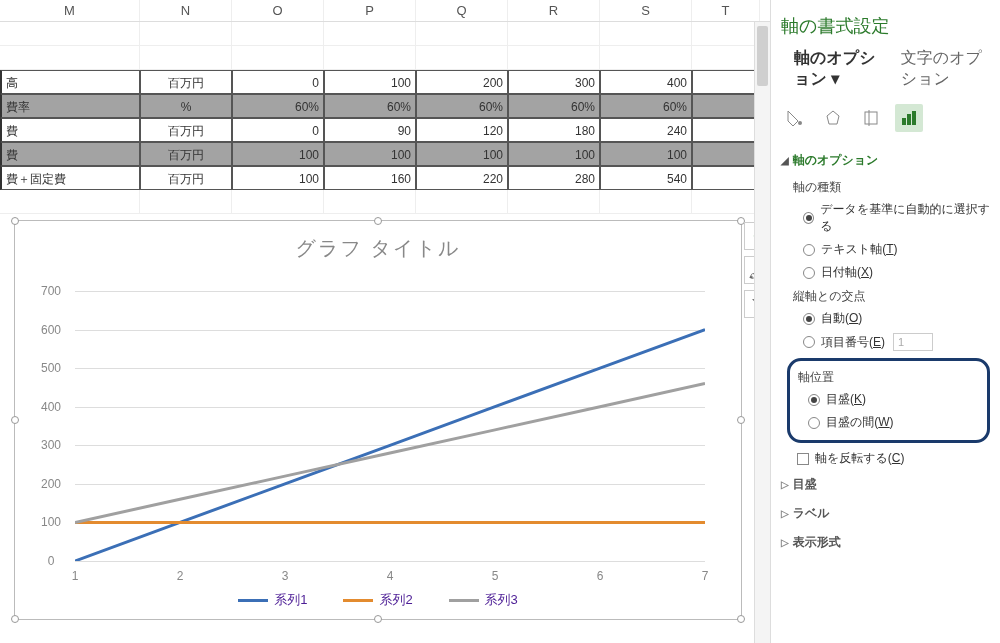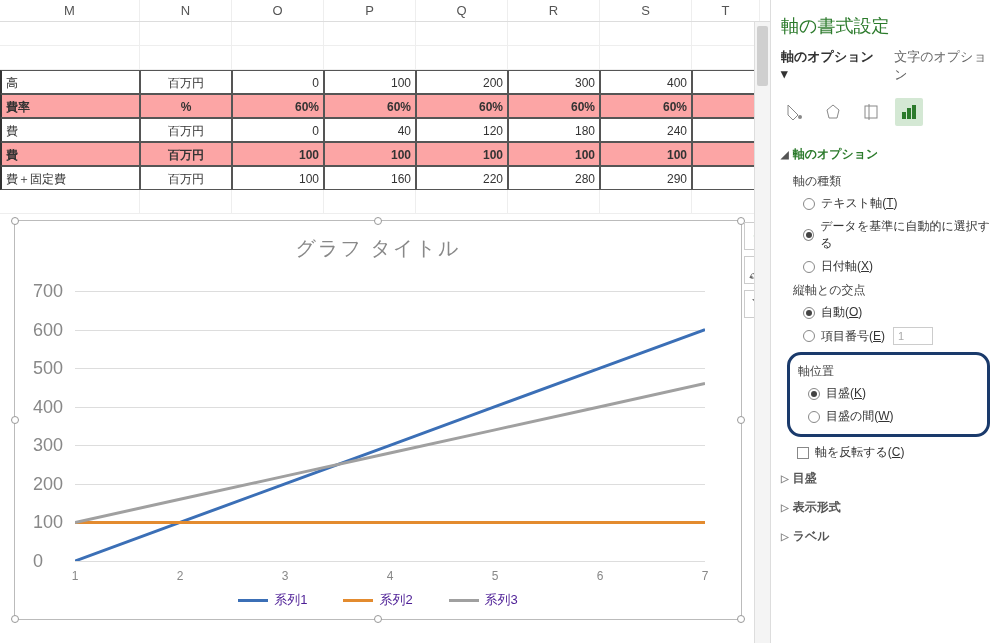--- a/index.html
+++ b/index.html
@@ -41,21 +41,21 @@
 .grid-cell {
   border-right: 1px solid #eee;
   border-bottom: 1px solid #eee;
   padding: 2px 4px;
   line-height: 20px;
   overflow: hidden;
   white-space: nowrap;
 }
 .data-row .grid-cell { border: 1px solid #555; }
 .data-row .first { border-left: 2px solid #333; }
-.shade { background: #fca5a5; font-weight: bold; }
+.shade { background: #a3a3a3; }
 .c-right { text-align: right; }
 .c-center { text-align: center; }
 .chart-container {
   position: absolute;
   left: 14px; top: 220px;
   width: 728px; height: 400px;
   border: 1px solid #bbb;
   background: #fff;
 }
 .chart-handle {
@@ -84,21 +84,21 @@
   position: absolute;
   left: 60px; top: 70px;
   width: 630px; height: 270px;
 }
 .gridline {
   position: absolute; left: 0; width: 100%;
   border-top: 1px solid #ddd;
 }
 .y-label {
   position: absolute; left: -42px; width: 36px;
-  text-align: left; font-size: 18px; color: #888;
+  text-align: center; font-size: 12px; color: #888;
   transform: translateY(-50%);
 }
 .x-label {
   position: absolute; bottom: -22px;
   font-size: 12px; color: #888;
   transform: translateX(-50%);
 }
 .legend {
   position: absolute; bottom: 10px; left: 0; width: 100%;
   text-align: center; font-size: 13px; color: #4c1d95;
@@ -138,22 +138,23 @@
   border-left: 1px solid #ddd;
   padding: 8px 10px;
 }
 .pane-title {
   color: #2b7a2b;
   font-size: 18px;
   padding: 6px 0 10px;
 }
 .pane-tabs {
   display: flex; gap: 20px;
-  font-size: 13px; color: #666;
+  font-size: 16px; color: #666;
   padding-bottom: 8px;
+  margin-left: 13px;
 }
 .pane-tabs .active { font-weight: bold; color: #333; }
 .icon-row {
   display: flex; gap: 10px;
   padding: 6px 0 14px;
 }
 .icon-btn {
   width: 28px; height: 28px;
   display: flex; align-items: center; justify-content: center;
   border-radius: 2px;
@@ -263,21 +264,21 @@
         <div class="grid-cell shade c-right" style="width: 92px;">60%</div>
         <div class="grid-cell shade c-right" style="width: 92px;">60%</div>
         <div class="grid-cell shade c-right" style="width: 92px;">60%</div>
         <div class="grid-cell shade c-right" style="width: 92px;">60%</div>
         <div class="grid-cell shade c-right" style="width: 68px;"></div>
       </div>
       <div class="grid-row data-row">
         <div class="grid-cell first" style="width: 140px;">費</div>
         <div class="grid-cell c-center" style="width: 92px;">百万円</div>
         <div class="grid-cell c-right" style="width: 92px;">0</div>
-        <div class="grid-cell c-right" style="width: 92px;">40</div>
+        <div class="grid-cell c-right" style="width: 92px;">90</div>
         <div class="grid-cell c-right" style="width: 92px; padding-left: 24px;">120</div>
         <div class="grid-cell c-right" style="width: 92px;">180</div>
         <div class="grid-cell c-right" style="width: 92px;">240</div>
         <div class="grid-cell c-right" style="width: 68px;"></div>
       </div>
       <div class="grid-row data-row">
         <div class="grid-cell shade first" style="width: 140px;">費</div>
         <div class="grid-cell shade c-center" style="width: 92px;">百万円</div>
         <div class="grid-cell shade c-right" style="width: 92px;">100</div>
         <div class="grid-cell shade c-right" style="width: 92px;">100</div>
@@ -286,21 +287,21 @@
         <div class="grid-cell shade c-right" style="width: 92px;">100</div>
         <div class="grid-cell shade c-right" style="width: 68px;"></div>
       </div>
       <div class="grid-row data-row">
         <div class="grid-cell first" style="width: 140px;">費＋固定費</div>
         <div class="grid-cell c-center" style="width: 92px;">百万円</div>
         <div class="grid-cell c-right" style="width: 92px;">100</div>
         <div class="grid-cell c-right" style="width: 92px;">160</div>
         <div class="grid-cell c-right" style="width: 92px;">220</div>
         <div class="grid-cell c-right" style="width: 92px;">280</div>
-        <div class="grid-cell c-right" style="width: 92px;">290</div>
+        <div class="grid-cell c-right" style="width: 92px;">540</div>
         <div class="grid-cell c-right" style="width: 68px;"></div>
       </div>
       <div class="grid-row">
         <div class="grid-cell" style="width: 140px;"></div>
         <div class="grid-cell" style="width: 92px;"></div>
         <div class="grid-cell" style="width: 92px;"></div>
         <div class="grid-cell" style="width: 92px;"></div>
         <div class="grid-cell" style="width: 92px;"></div>
         <div class="grid-cell" style="width: 92px;"></div>
         <div class="grid-cell" style="width: 92px;"></div>
@@ -399,26 +400,26 @@
           <rect x="3" y="10" width="4" height="7" fill="#2b7a2b"></rect>
           <rect x="8" y="6" width="4" height="11" fill="#2b7a2b"></rect>
           <rect x="13" y="3" width="4" height="14" fill="#2b7a2b"></rect>
         </svg>
       </div>
   </div>
 
   <div class="section-head"><span class="tri">◢</span><span>軸のオプション</span></div>
   <div class="sub-label">軸の種類</div>
   <div class="radio-row">
+      <span class="radio-dot checked"></span>
+      <span>データを基準に自動的に選択する</span>
+    </div>
+  <div class="radio-row">
       <span class="radio-dot"></span>
       <span>テキスト軸(<span class="underline-char">T</span>)</span>
-    </div>
-  <div class="radio-row">
-      <span class="radio-dot checked"></span>
-      <span>データを基準に自動的に選択する</span>
     </div>
   <div class="radio-row">
       <span class="radio-dot"></span>
       <span>日付軸(<span class="underline-char">X</span>)</span>
     </div>
 
   <div class="sub-label">縦軸との交点</div>
   <div class="radio-row">
       <span class="radio-dot checked"></span>
       <span>自動(<span class="underline-char">O</span>)</span>
@@ -440,15 +441,15 @@
         <span>目盛の間(<span class="underline-char">W</span>)</span>
       </div>
   </div>
 
   <div class="check-row">
       <span class="check-box"></span>
       <span>軸を反転する(<span class="underline-char">C</span>)</span>
     </div>
 
   <div class="collapsed-section"><span class="tri">▷</span><span>目盛</span></div>
+  <div class="collapsed-section"><span class="tri">▷</span><span>ラベル</span></div>
   <div class="collapsed-section"><span class="tri">▷</span><span>表示形式</span></div>
-  <div class="collapsed-section"><span class="tri">▷</span><span>ラベル</span></div>
 </div>
 
 </body></html>

